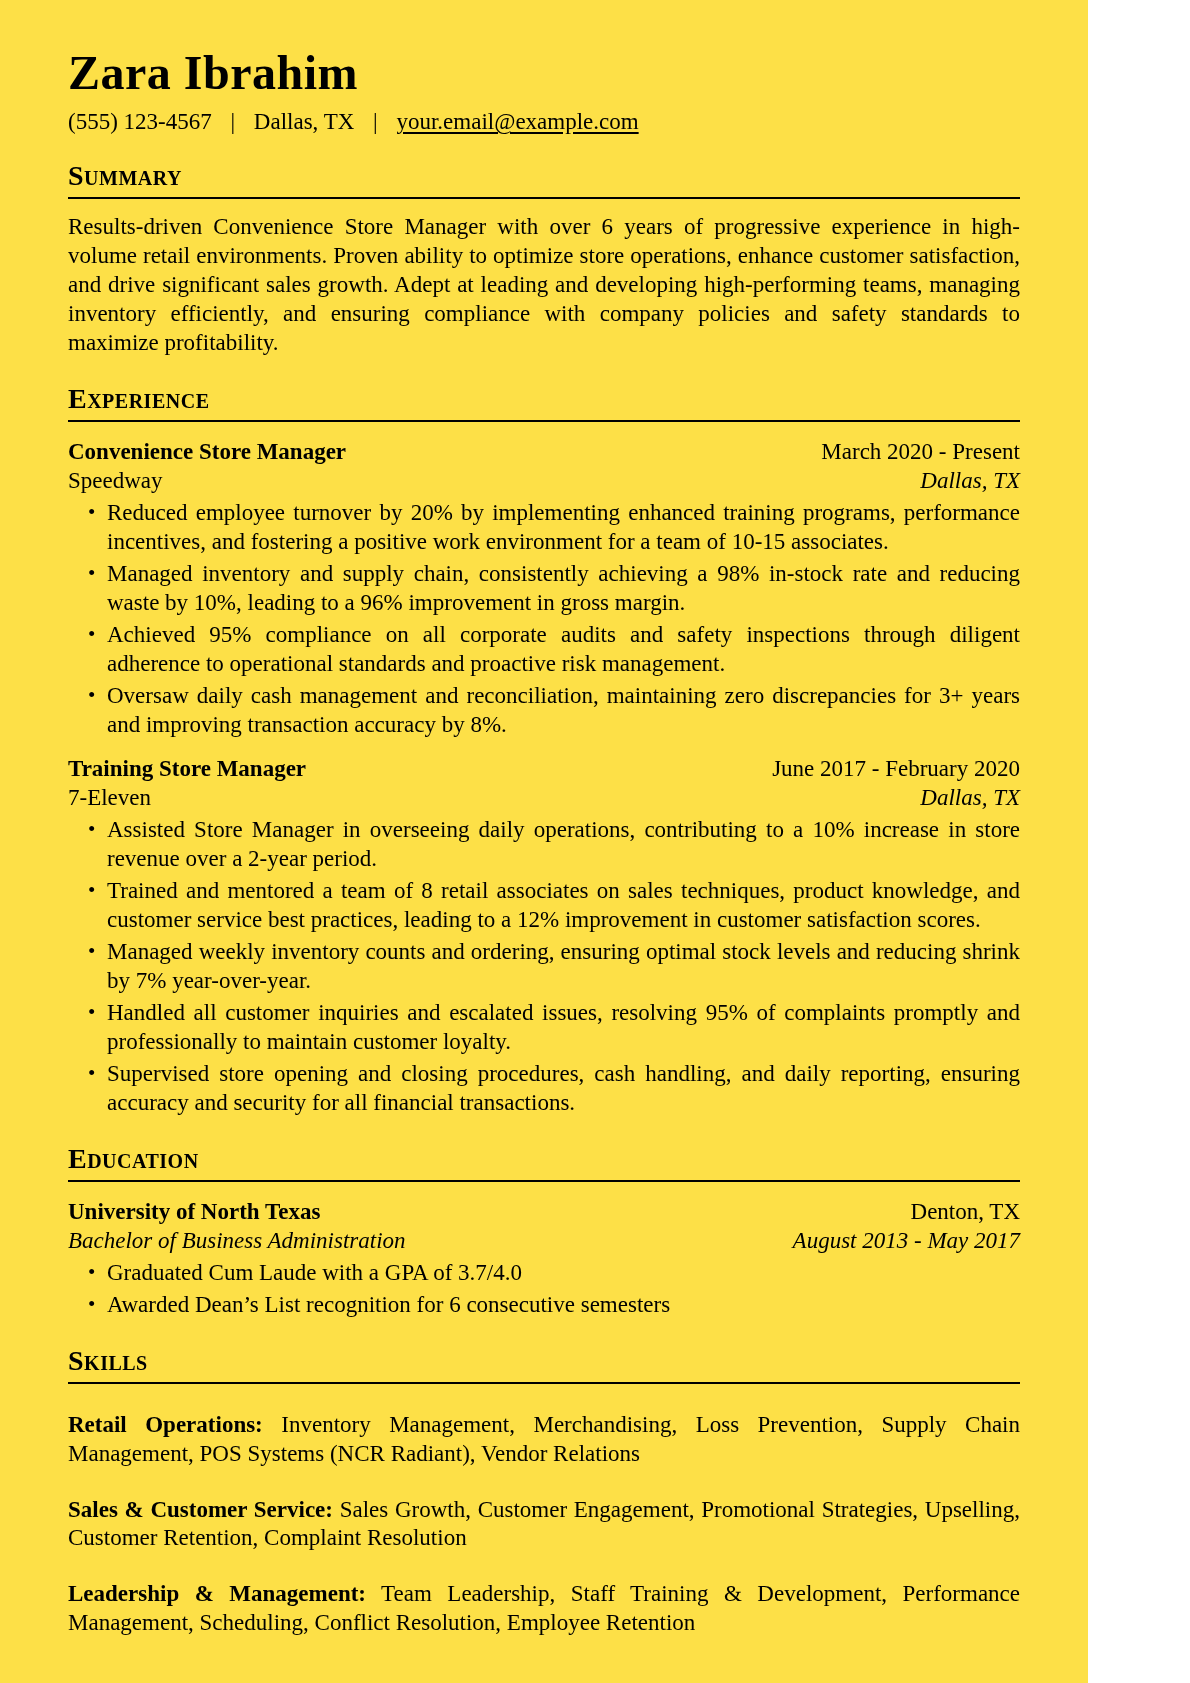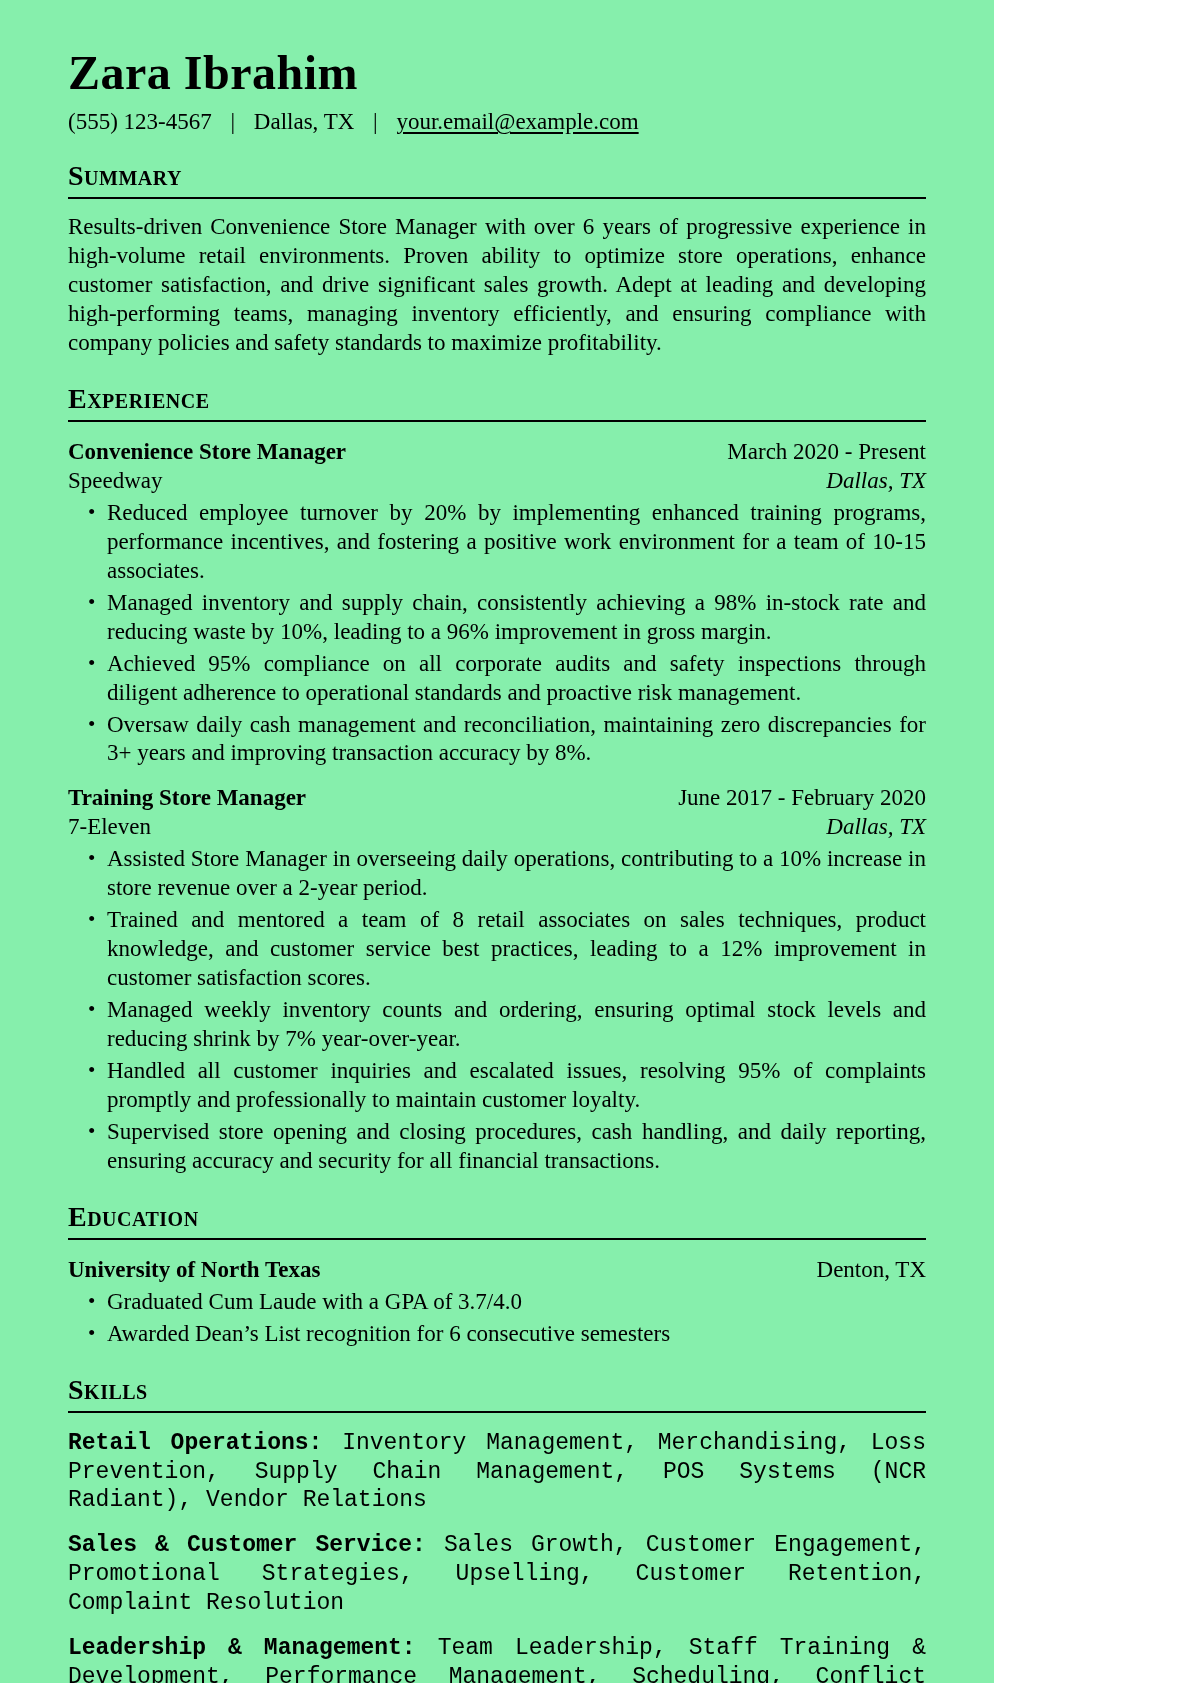--- a/index.html
+++ b/index.html
@@ -1,21 +1,21 @@
 <!DOCTYPE html>
 <html lang="en"><head>
 <meta charset="utf-8">
 <style>
   html, body { margin: 0; padding: 0; background: #ffffff; }
   .page {
-    width: 994px;
+    width: 1088px;
     height: 1683px;
     box-sizing: border-box;
     padding: 48px 68px 40px 68px;
-    background: #86efac;
+    background: #fde047;
     color: #000000;
     font-family: "Liberation Serif", "DejaVu Serif", serif;
     font-size: 23px;
     line-height: 1.26;
     hyphens: auto;
   }
   h1.name {
     font-size: 48px;
     line-height: 1.05;
     margin: 0 0 10px 0;
@@ -64,23 +64,22 @@
     text-align: justify;
     margin-bottom: 3px;
   }
   ul.bullets li::before {
     content: "\2022";
     position: absolute;
     left: -19px;
     font-size: 21px;
   }
   p.skill-line {
-    margin: 16px 0 0 0;
+    margin: 27px 0 0 0;
     text-align: justify;
-    font-family: Liberation Mono, monospace;
   }
   p.skill-line .lbl { font-weight: bold; }
   section:first-of-type h2.sec-title { margin-top: 24px; }
 </style>
 </head>
 <body>
 
 <div class="page">
 
   <header>
@@ -139,20 +138,24 @@
   </section>
 
   <section>
     <h2 class="sec-title">Education</h2>
 
     <div class="school">
       <div class="entry-head">
         <span class="etitle">University of North Texas</span>
         <span>Denton, TX</span>
       </div>
+      <div class="entry-sub">
+        <span class="italic">Bachelor of Business Administration</span>
+        <span class="italic">August 2013 - May 2017</span>
+      </div>
       <ul class="bullets">
         <li>Graduated Cum Laude with a GPA of 3.7/4.0</li>
         <li>Awarded Dean’s List recognition for 6 consecutive semesters</li>
       </ul>
     </div>
   </section>
 
   <section>
     <h2 class="sec-title">Skills</h2>
 

